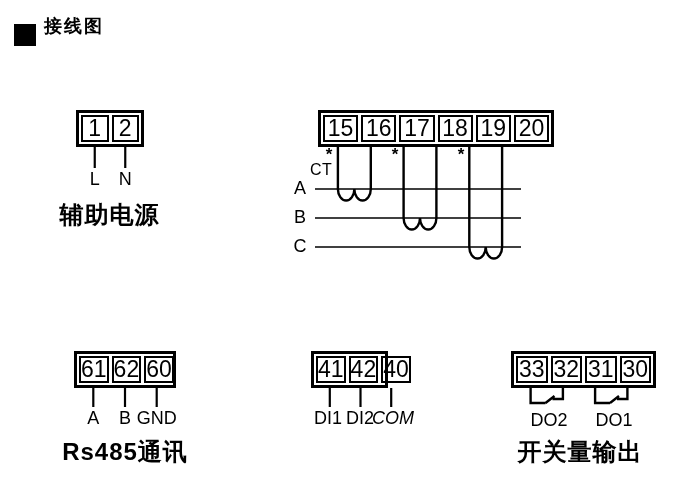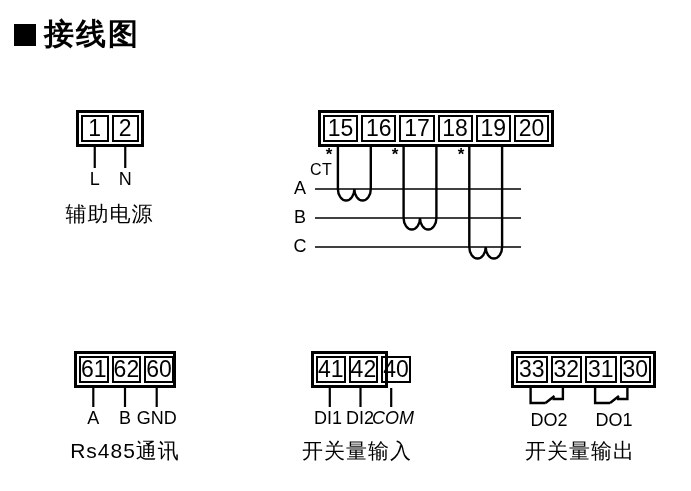--- a/index.html
+++ b/index.html
@@ -2,34 +2,34 @@
 <html><head>
 <meta charset="utf-8">
 <style>
   html,body{margin:0;padding:0;background:#fff;}
   #stage{
     position:relative;width:691px;height:491px;background:#ffffff;
     font-family:"Liberation Sans","DejaVu Sans",sans-serif;color:#000;
     overflow:hidden;
   }
   .bullet{position:absolute;left:14px;top:24px;width:22px;height:22px;background:#000;}
-  .title{position:absolute;left:44px;top:16px;font-size:30px;font-weight:600;letter-spacing:2px;white-space:nowrap;}
+  .title{position:absolute;left:44px;top:16px;font-size:18px;font-weight:600;letter-spacing:2px;white-space:nowrap;}
   .strip{
     position:absolute;box-sizing:border-box;border:3px solid #000;padding:2px;
     display:flex;gap:3px;background:#fff;
   }
   .cell{
     flex:1;box-sizing:border-box;border:2px solid #000;display:flex;
     align-items:center;justify-content:center;font-size:23px;font-weight:500;line-height:1;
   }
   svg.wires{position:absolute;left:0;top:0;}
   .lbl{position:absolute;white-space:nowrap;line-height:1.2;}
   .ctr{transform:translateX(-50%);text-align:center;}
   .wire-lbl{font-size:18px;font-weight:500;}
-  .caption{font-size:21px;font-weight:400;letter-spacing:1px;}
+  .caption{font-size:24px;font-weight:700;letter-spacing:1px;}
   .phase-lbl{font-size:18px;font-weight:500;}
   .star{font-size:17px;font-weight:700;}
   .ct{font-size:16px;font-weight:500;letter-spacing:0.5px;}
 </style>
 </head>
 <body>
 
 <div id="stage">
 
   <div class="bullet"></div>
@@ -95,21 +95,20 @@
   <div class="lbl ctr caption" style="left:125px;top:438px;text-align:center;">Rs485通讯</div>
 
   <div class="strip" style="left:311px;top:351px;width:77px;height:37px;">
     <div class="cell">41</div>
     <div class="cell">42</div>
     <div class="cell">40</div>
   </div>
   <div class="lbl ctr wire-lbl" style="left:328px;top:408px;">DI1</div>
   <div class="lbl ctr wire-lbl" style="left:360px;top:408px;">DI2</div>
   <div class="lbl ctr wire-lbl" style="left:393px;top:408px;font-style:italic;">COM</div>
-  <div class="lbl ctr caption" style="left:357px;top:438px;">开关量输入</div>
 
   <div class="strip" style="left:511px;top:351px;width:145px;height:37px;">
     <div class="cell">33</div>
     <div class="cell">32</div>
     <div class="cell">31</div>
     <div class="cell">30</div>
   </div>
   <div class="lbl ctr wire-lbl" style="left:549px;top:410px;">DO2</div>
   <div class="lbl ctr wire-lbl" style="left:614px;top:410px;">DO1</div>
   <div class="lbl ctr caption" style="left:580px;top:438px;">开关量输出</div>

